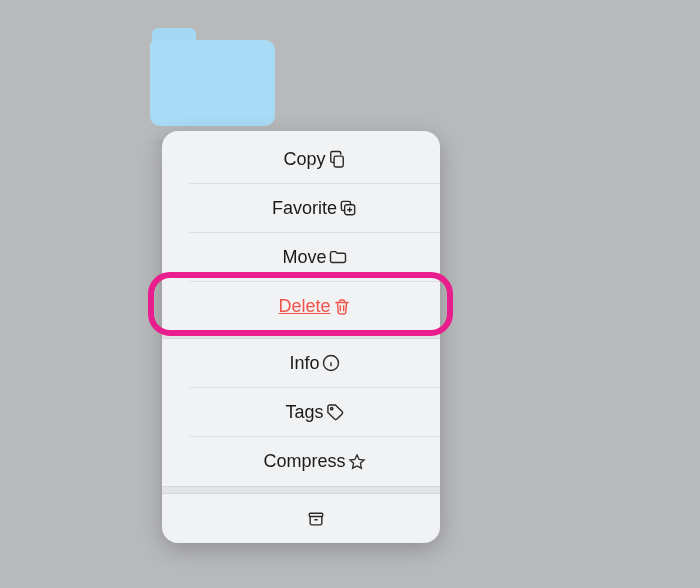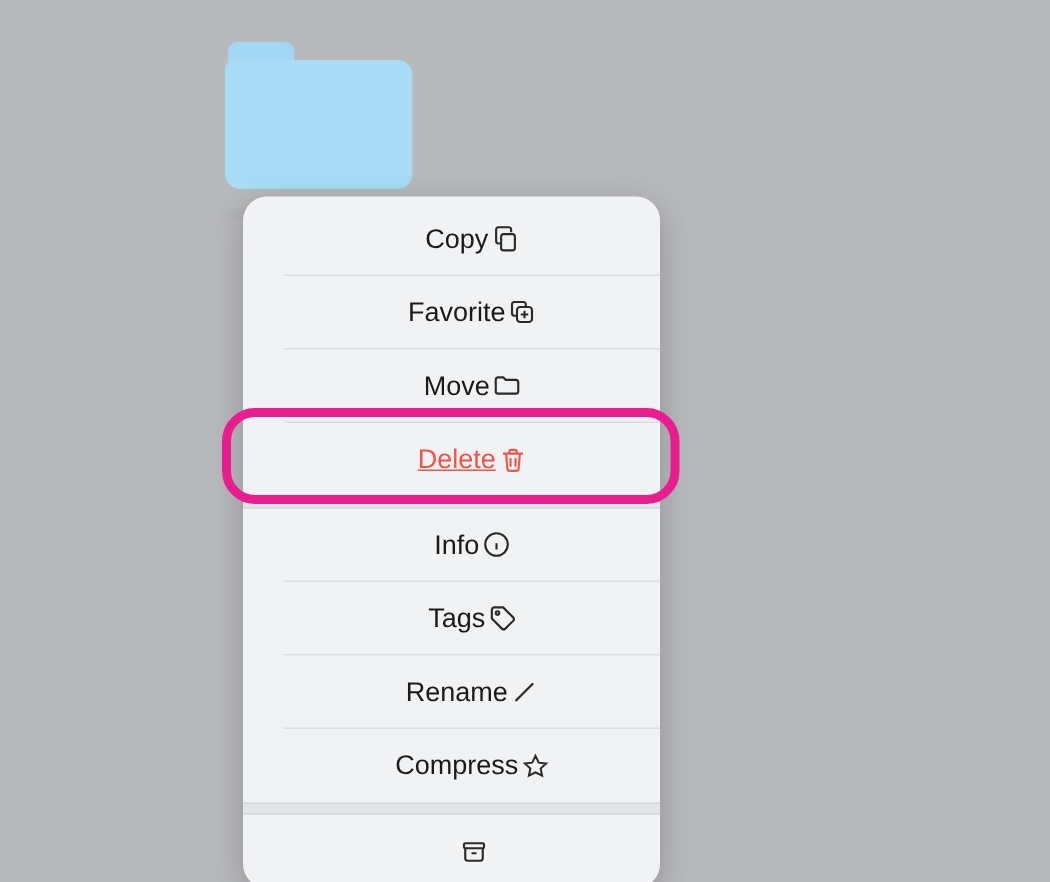--- a/index.html
+++ b/index.html
@@ -152,28 +152,20 @@
   <div class="menu-item">
     <span>Tags</span>
     <span class="icon">
       <svg viewBox="0 0 24 24" width="20" height="20" stroke-width="1.7">
         <path d="M12.5 3.5 l8 8 a2 2 0 0 1 0 2.8 l-6.2 6.2 a2 2 0 0 1 -2.8 0 l-8 -8 V5.5 a2 2 0 0 1 2 -2 z"></path>
         <circle cx="8" cy="8" r="1.4"></circle>
       </svg>
     </span>
   </div>
 
-  <div class="menu-item">
-    <span>Rename</span>
-    <span class="icon">
-      <svg viewBox="0 0 24 24" width="20" height="20" stroke-width="1.8">
-        <path d="M5 19 L18 6" stroke-linecap="round"></path>
-      </svg>
-    </span>
-  </div>
 
   <div class="menu-item no-border">
     <span>Compress</span>
     <span class="icon">
       <svg viewBox="0 0 24 24" width="20" height="20" stroke-width="1.6">
         <path d="M12 3.5 l2.6 5.4 5.9 .7 -4.4 4 1.2 5.8 L12 16.7 6.7 19.4 l1.2 -5.8 -4.4 -4 5.9 -.7 z"></path>
       </svg>
     </span>
   </div>
 

